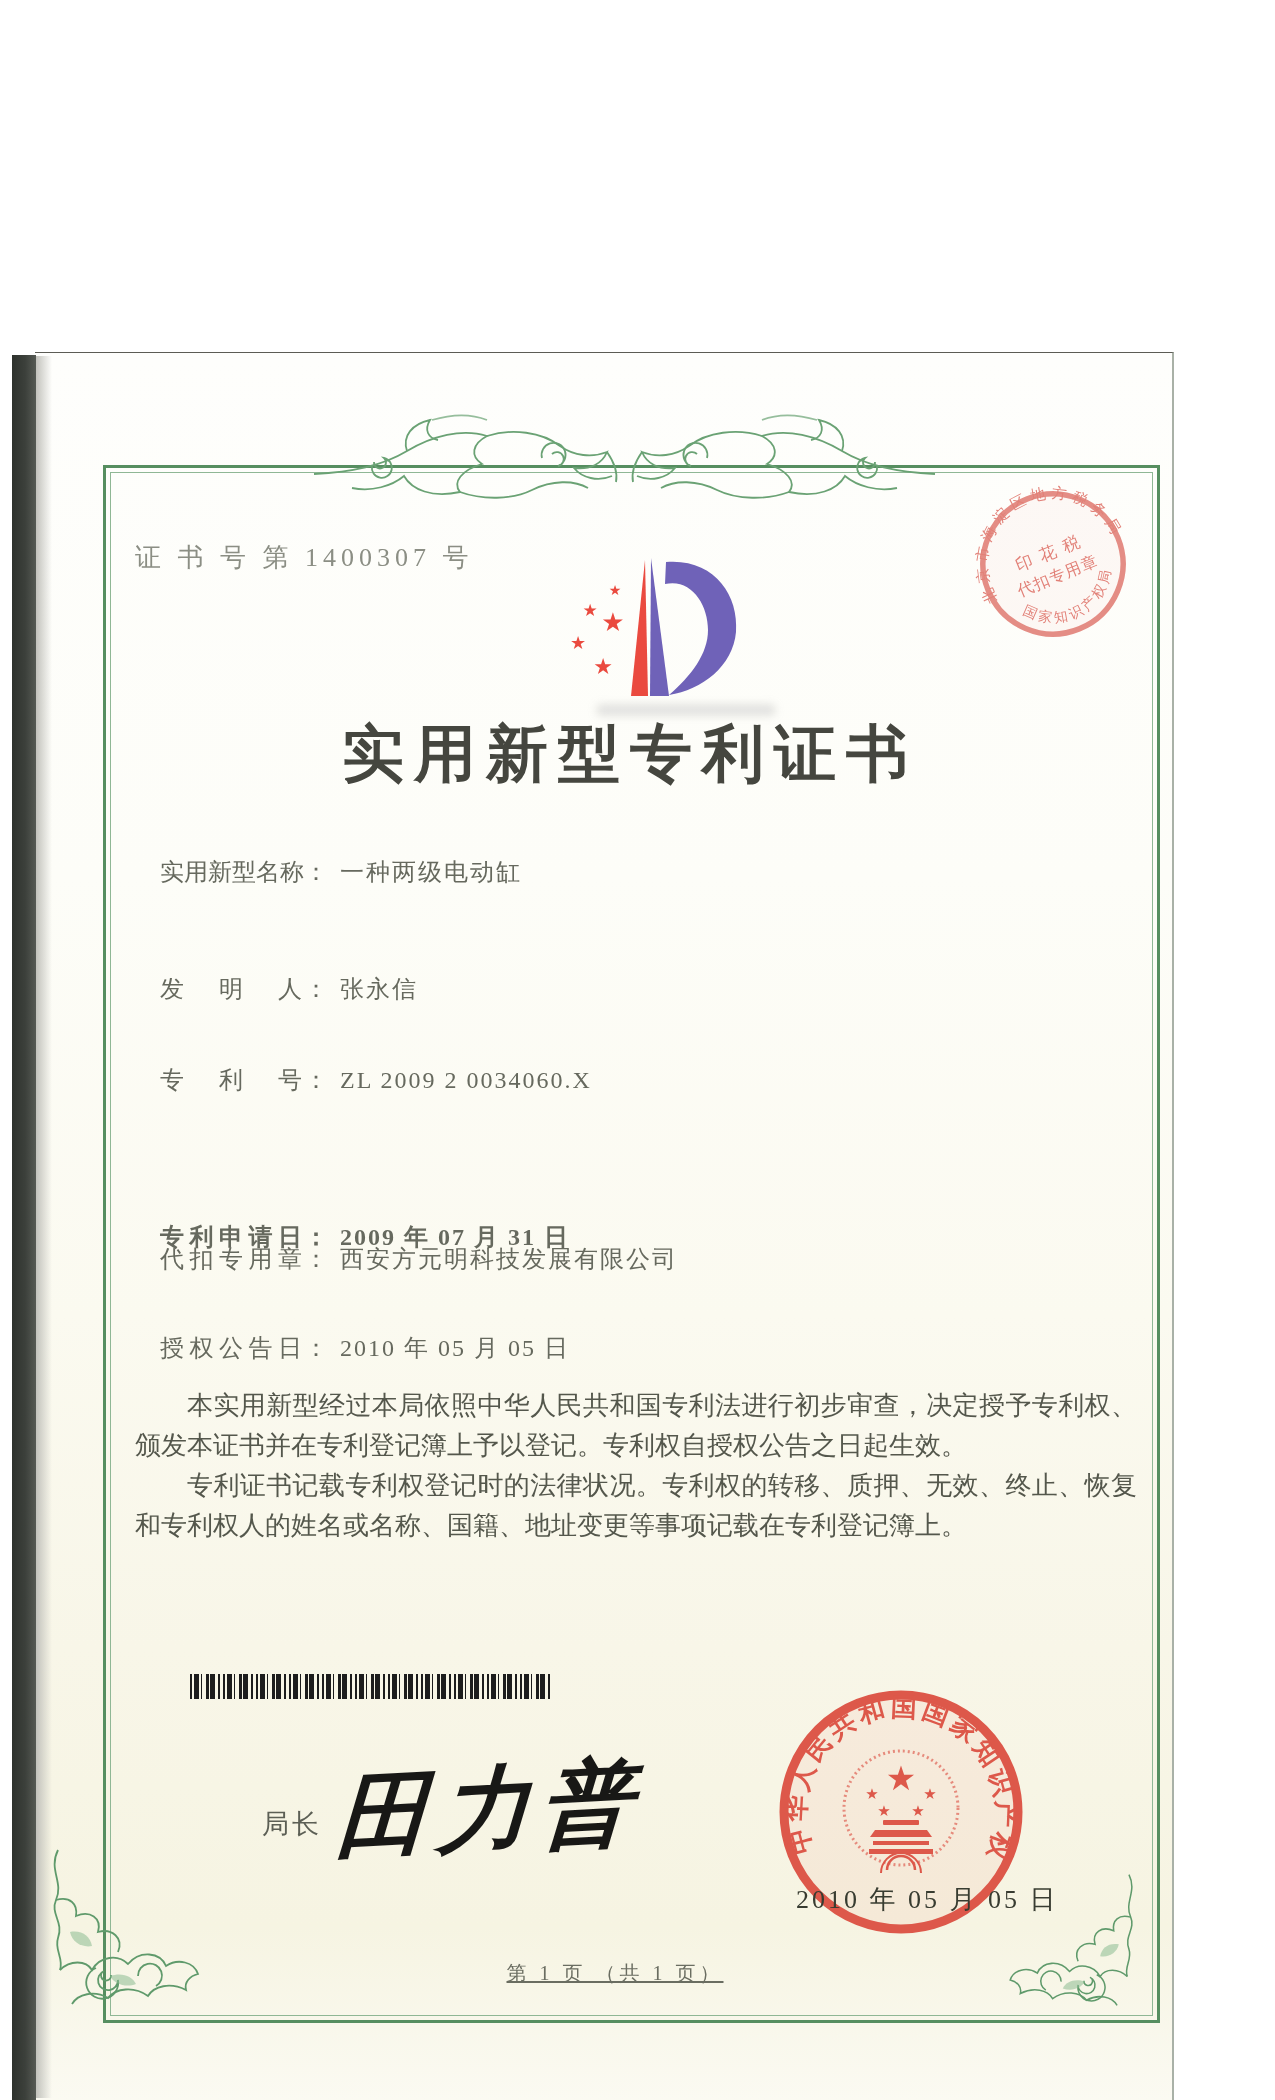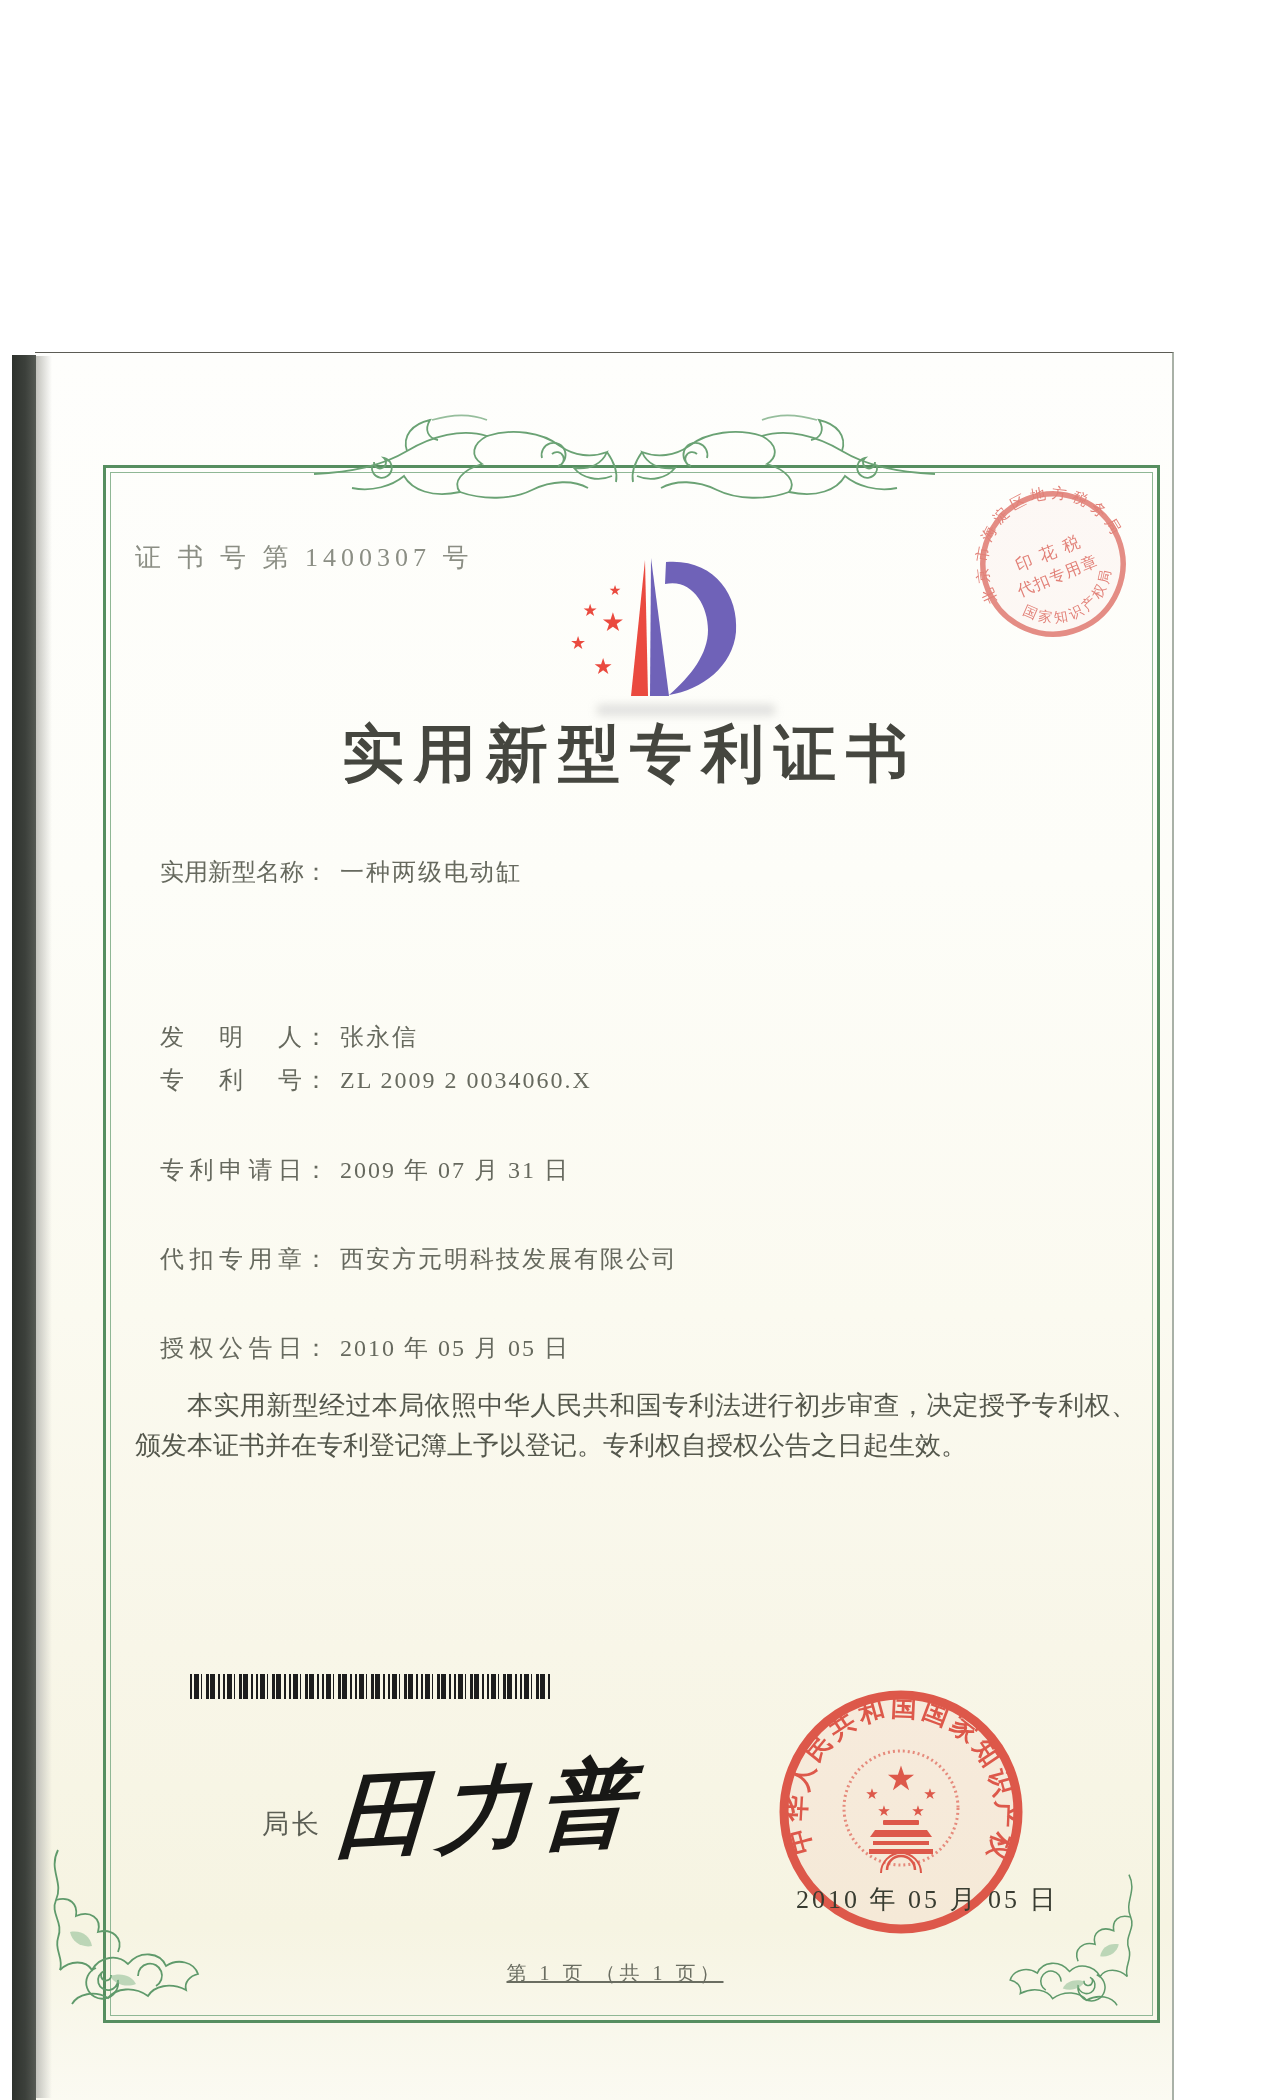--- a/index.html
+++ b/index.html
@@ -134,38 +134,39 @@
     <path d="M121,16 C168,12 194,48 191,86 C188,120 157,144 124,149 C146,130 163,108 163,84 C163,58 146,32 120,38 Z" fill="#6f62b8"></path>
   </g>
 </svg>
 <div class="abs logo-smudge"></div>
 
 <div class="abs title">实用新型专利证书</div>
 
 <div class="abs field-row" style="top:856px;">
   <span class="f-label">实用新型名称</span><span class="f-colon">：</span><span class="f-value">一种两级电动缸</span>
 </div>
-<div class="abs field-row" style="top:973px;margin-top:48px;">
+<div class="abs field-row" style="top:973px;">
   <span class="f-label">发明人</span><span class="f-colon">：</span><span class="f-value">张永信</span>
 </div>
 <div class="abs field-row" style="top:1064px;">
   <span class="f-label">专利号</span><span class="f-colon">：</span><span class="f-value">ZL 2009 2 0034060.X</span>
 </div>
-<div class="abs field-row" style="top:1154px;">
+<div class="abs field-row" style="top:1221px;font-weight:bold;">
   <span class="f-label">专利申请日</span><span class="f-colon">：</span><span class="f-value">2009 年 07 月 31 日</span>
 </div>
 <div class="abs field-row" style="top:1243px;">
   <span class="f-label">代扣专用章</span><span class="f-colon">：</span><span class="f-value">西安方元明科技发展有限公司</span>
 </div>
 <div class="abs field-row" style="top:1332px;">
   <span class="f-label">授权公告日</span><span class="f-colon">：</span><span class="f-value">2010 年 05 月 05 日</span>
 </div>
 
 <div class="abs body-text">
   <p>本实用新型经过本局依照中华人民共和国专利法进行初步审查，决定授予专利权、颁发本证书并在专利登记簿上予以登记。专利权自授权公告之日起生效。</p>
+  <p>专利证书记载专利权登记时的法律状况。专利权的转移、质押、无效、终止、恢复和专利权人的姓名或名称、国籍、地址变更等事项记载在专利登记簿上。</p>
 </div>
 
 <div class="abs barcode"></div>
 
 <div class="abs sig-label">局长</div>
 <div class="abs sig-name">田力普</div>
 
 <svg class="abs office-seal" width="264" height="264" viewBox="0 0 264 264">
   <defs>
     <path id="oseal-arc" d="M45,172.6 A96,96 0 1 1 219,172.6" fill="none"></path>

